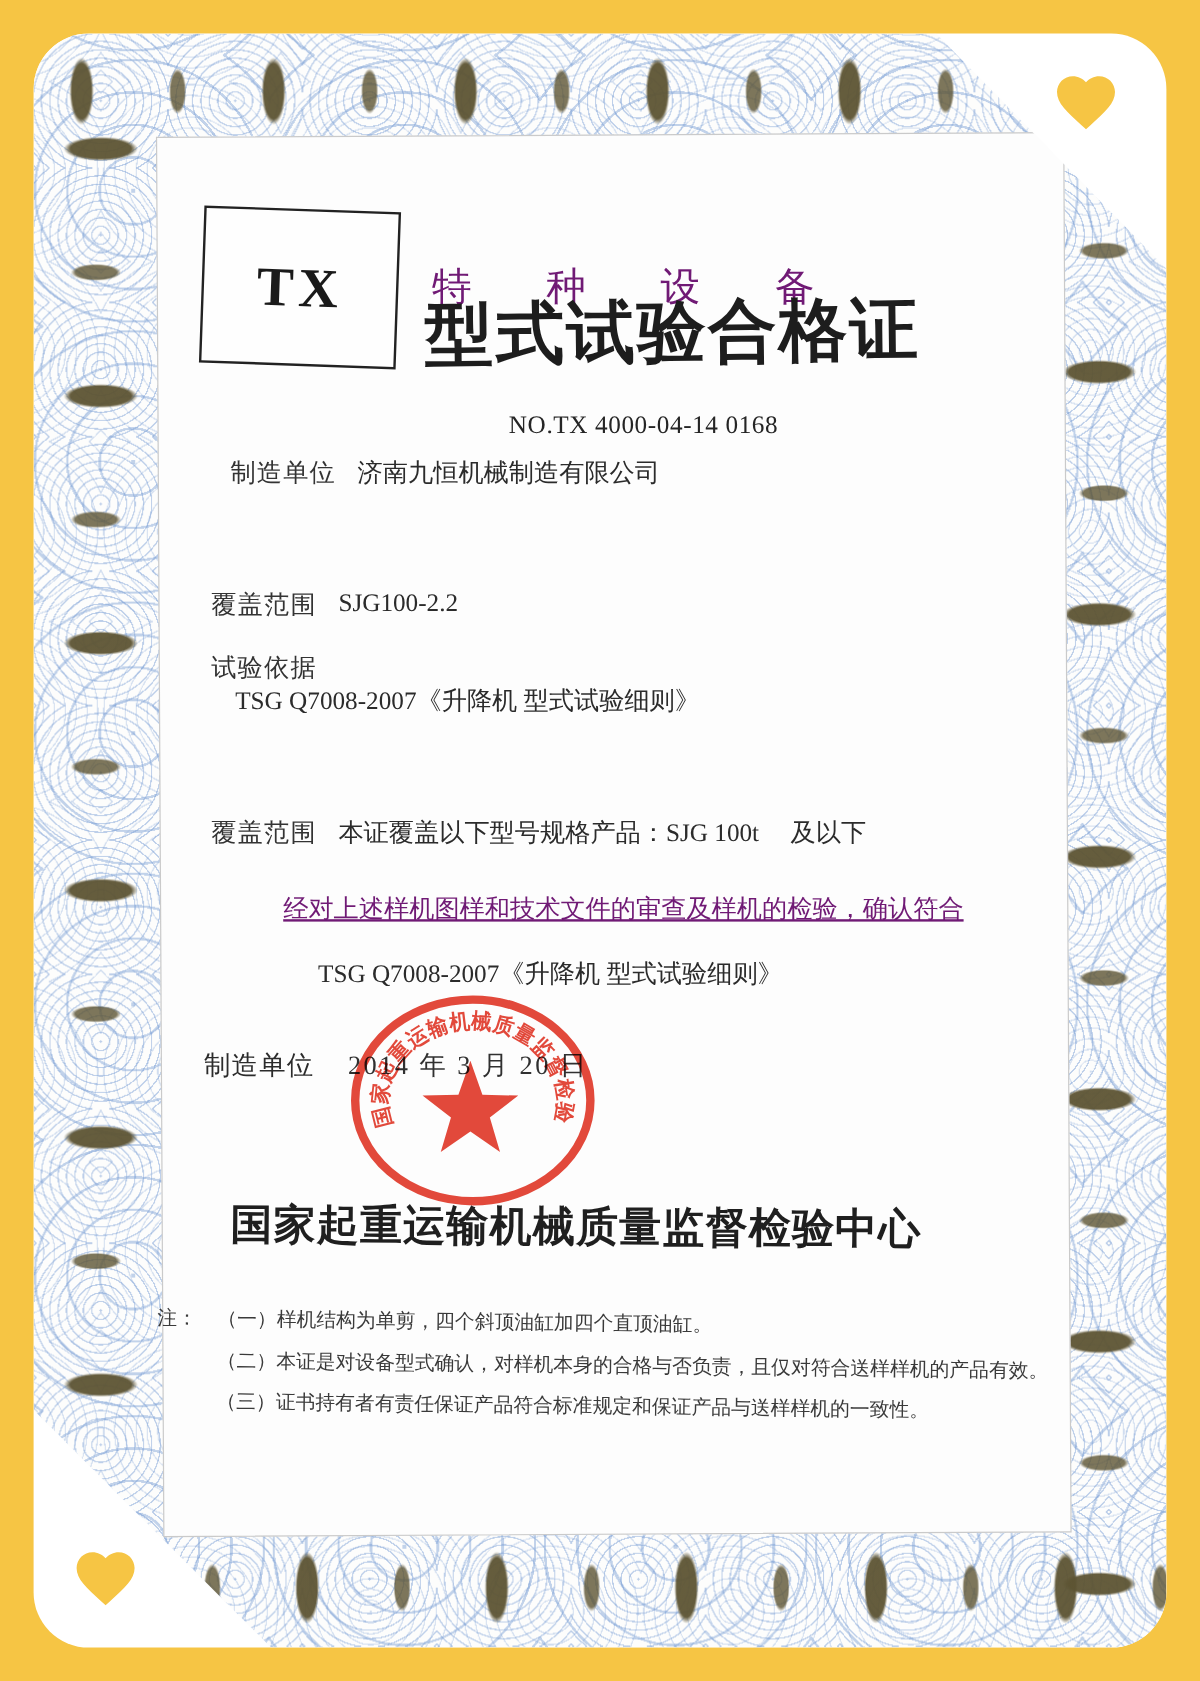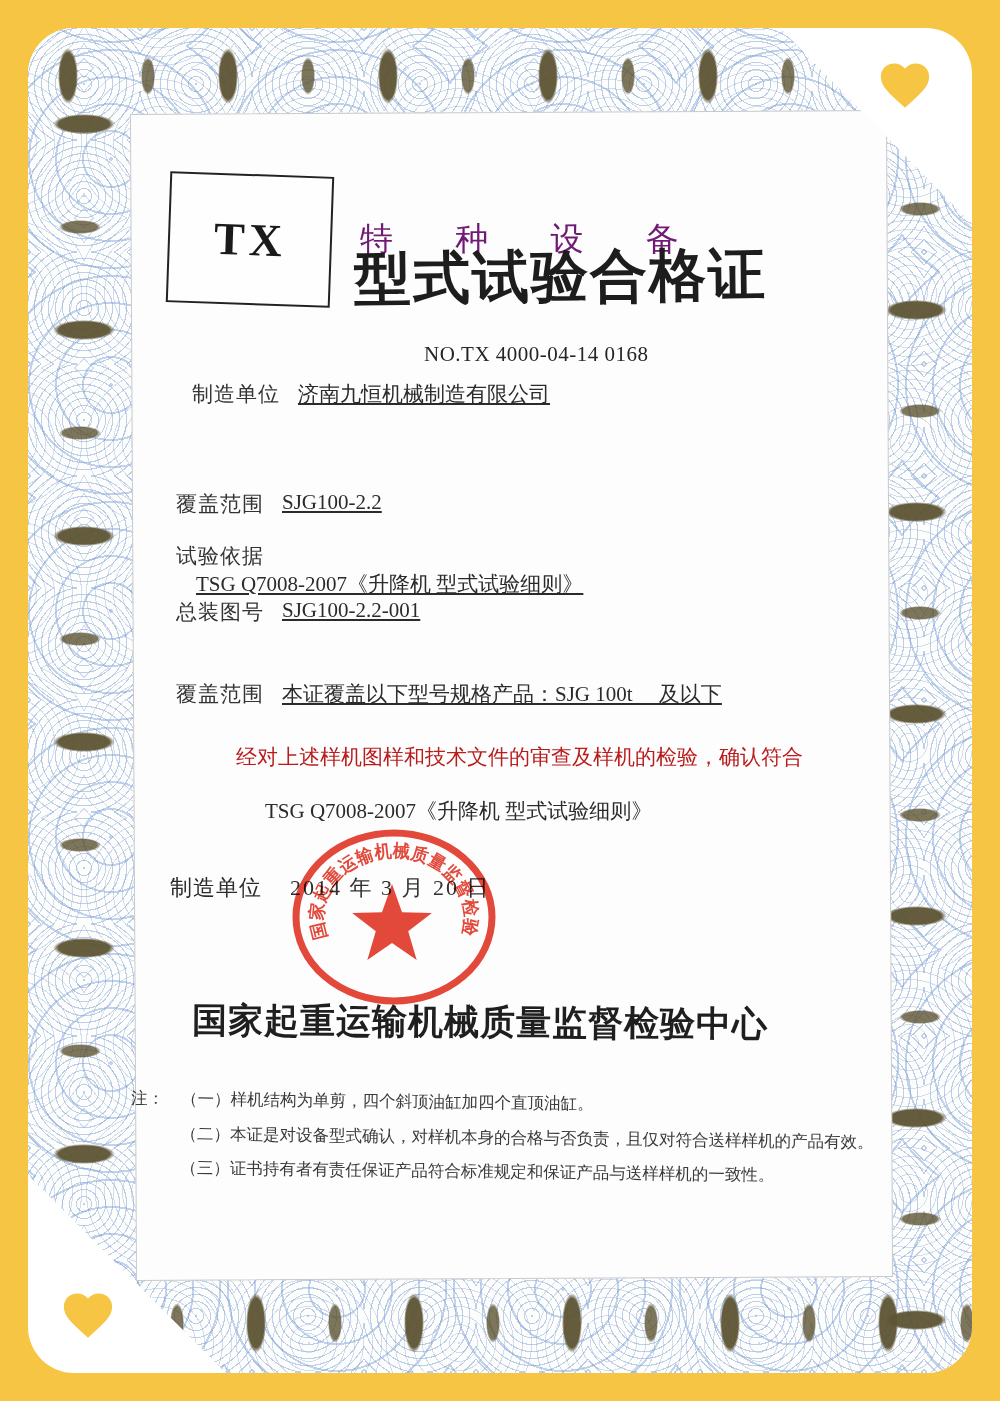--- a/index.html
+++ b/index.html
@@ -50,23 +50,23 @@
   
   .tx-box{left:140px;top:146px;width:160px;height:127px;border:2.5px solid #222;
           transform:rotate(2deg);display:flex;align-items:center;justify-content:center;
           font-size:46px;font-weight:bold;letter-spacing:4px;color:#1a1a1a;background:rgba(255,255,255,.6);}
   .t-small{left:332px;top:157px;font-size:33px;letter-spacing:27px;color:#701a75;white-space:nowrap;margin-top:32px;}
   .t-main{left:326px;top:211px;font-size:57px;font-weight:bold;letter-spacing:2px;color:#1d1d1d;
           white-space:nowrap;transform:rotate(-.7deg);}
   .cert-no{left:396px;top:314px;font-size:21px;letter-spacing:.5px;color:#252525;white-space:nowrap;}
   .row{left:148px;display:flex;font-size:21px;white-space:nowrap;}
   .row .lb{width:86px;letter-spacing:1px;color:#333;flex:none;}
-  .row .vl{margin-left:20px;color:#2b2b2b;text-decoration:underline;}
+  .row .vl{margin-left:20px;color:#2b2b2b;}
   .r1{top:352px;margin-left:16px;} .r2{top:410px;} .r3{top:462px;} .r4{top:514px;flex-direction:column;} .r5{top:570px;} .r6{top:652px;}
-  .cov2{left:208px;top:715px;font-size:21px;color:#b91c1c;white-space:nowrap;}
+  .cov2{left:208px;top:715px;font-size:21px;color:#701a75;white-space:nowrap;text-decoration:underline;}
   .cov3{left:237px;top:769px;font-size:21px;color:#2b2b2b;white-space:nowrap;}
   .issue{left:142px;top:845px;display:flex;font-size:22px;white-space:nowrap;z-index:2;}
   .issue .lb{width:86px;letter-spacing:1px;}
   .issue .vl{margin-left:34px;letter-spacing:2px;color:#303030;}
   .stamp{left:257px;top:800px;width:218px;height:182px;z-index:3;mix-blend-mode:multiply;opacity:.93;}
   .org{left:152px;top:971px;width:600px;text-align:center;font-size:35px;font-weight:bold;
        letter-spacing:1px;color:#1f1f1f;white-space:nowrap;transform:rotate(.4deg);}
   .notes{left:0;top:0;right:0;bottom:0;transform:rotate(.7deg);font-size:16.5px;color:#3a3a3a;}
   .nlab{left:108px;top:1064px;}
   .n1{left:158px;top:1064px;} .n2{left:158px;top:1099px;} .n3{left:158px;top:1133px;}
@@ -104,24 +104,20 @@
           <span class="vl">济南九恒机械制造有限公司</span>
         </div>
         <div class="abs row r3">
           <span class="lb">覆盖范围</span>
           <span class="vl">SJG100-2.2</span>
         </div>
         <div class="abs row r4">
           <span class="lb">试验依据</span>
           <span class="vl">TSG Q7008-2007《升降机 型式试验细则》</span>
         </div>
-        <div class="abs row r5">
-          <span class="lb">总装图号</span>
-          <span class="vl">SJG100-2.2-001</span>
-        </div>
 
         <div class="abs row r6">
           <span class="lb">覆盖范围</span>
           <span class="vl">本证覆盖以下型号规格产品：SJG 100t　 及以下</span>
         </div>
         <div class="abs cov2">经对上述样机图样和技术文件的审查及样机的检验，确认符合</div>
         <div class="abs cov3">TSG Q7008-2007《升降机 型式试验细则》</div>
 
         <div class="abs issue">
           <span class="lb">制造单位</span>

